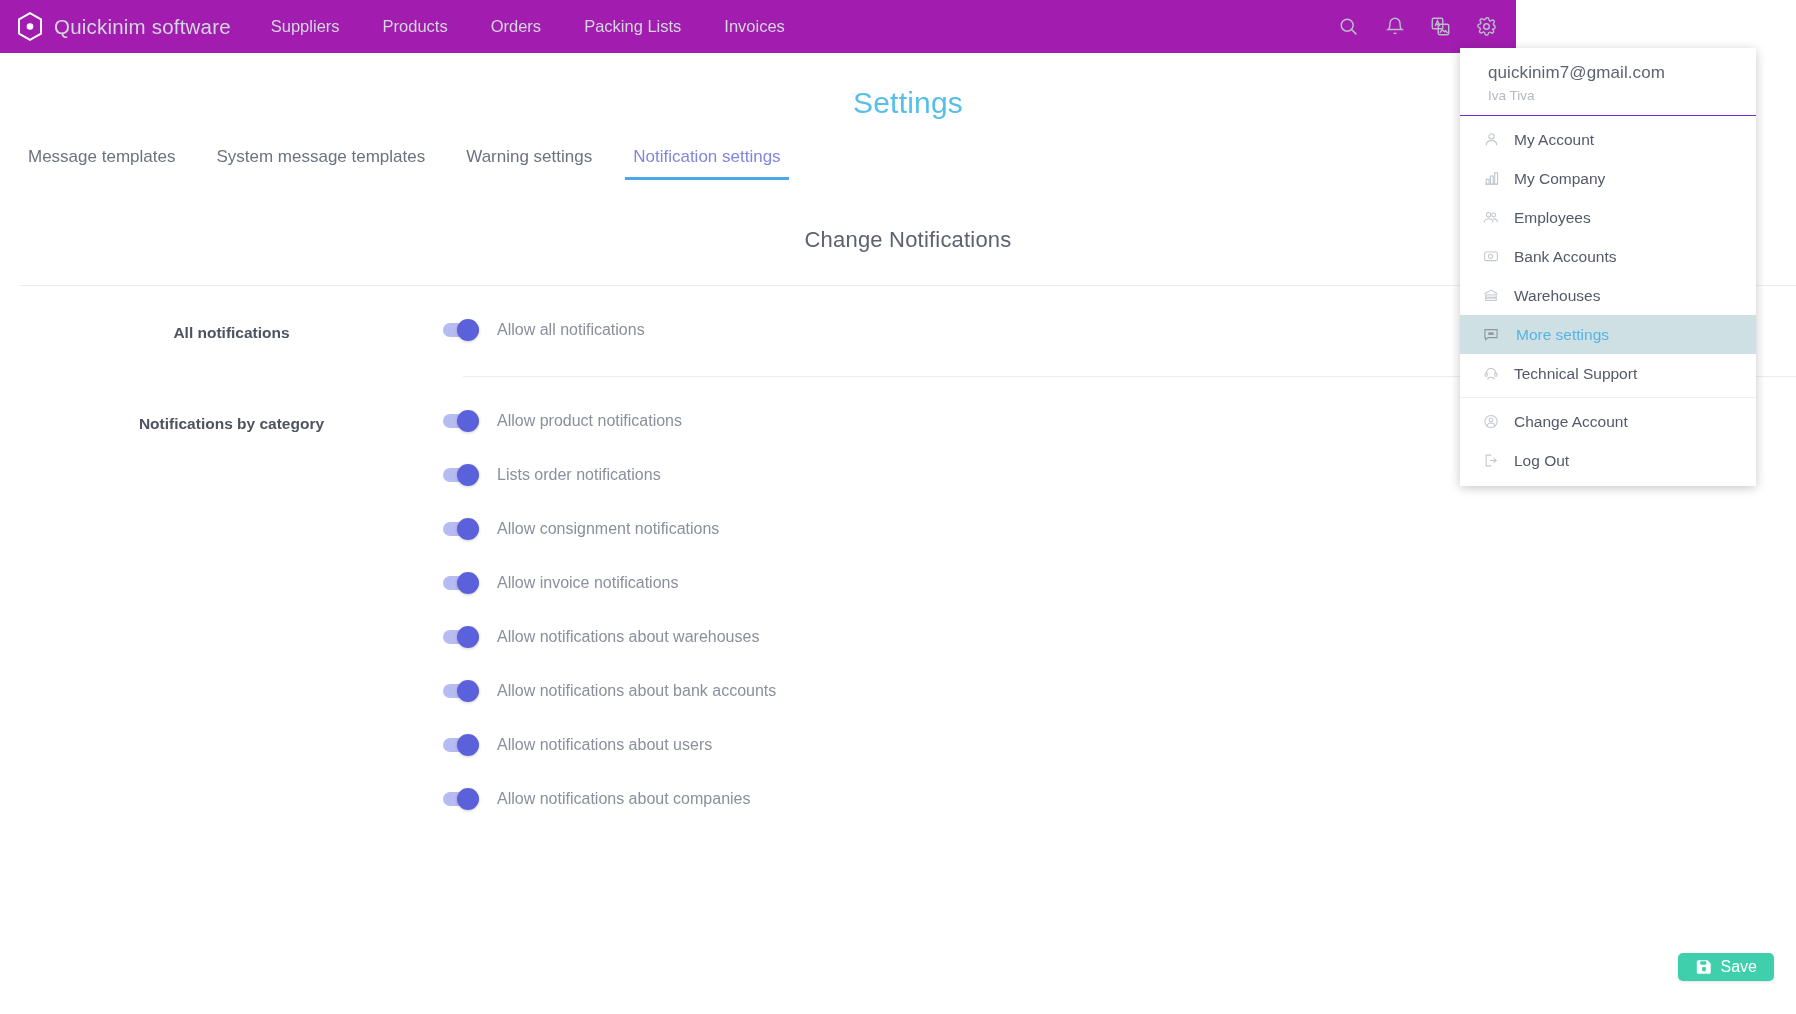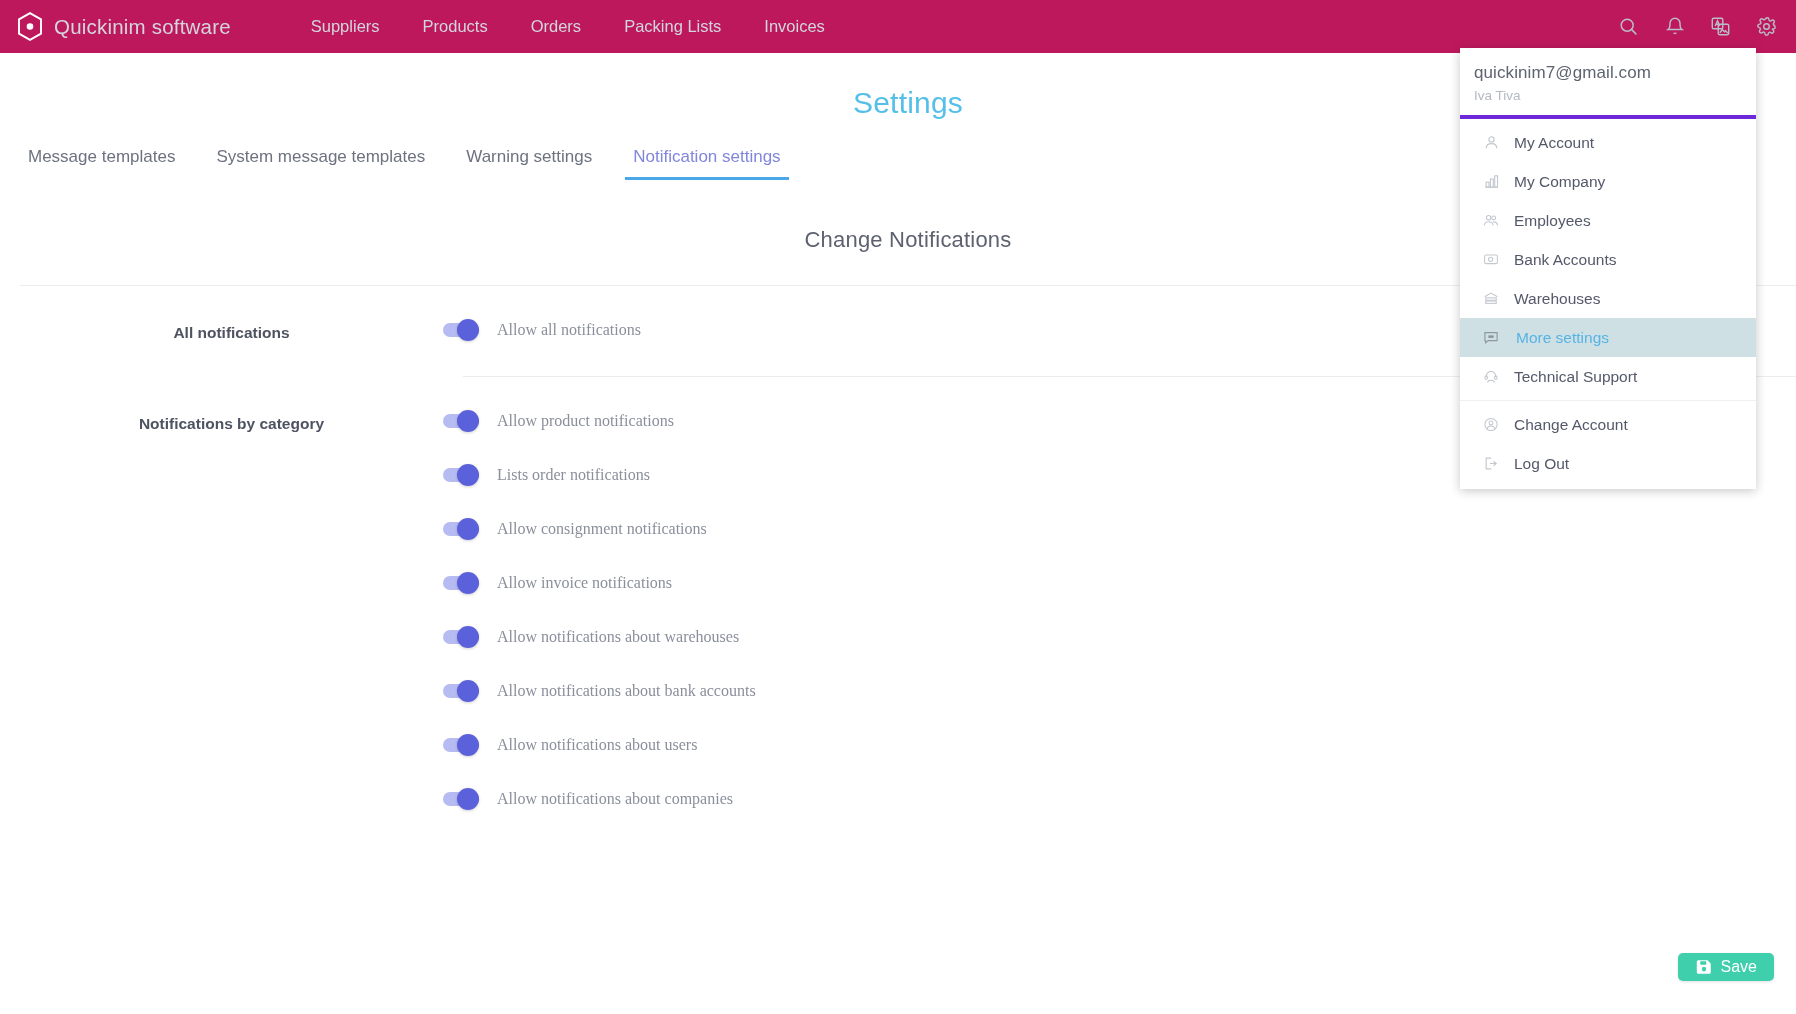--- a/index.html
+++ b/index.html
@@ -11,23 +11,23 @@
     overflow: hidden;
     background: #ffffff;
     font-family: "Liberation Sans", "DejaVu Sans", sans-serif;
     -webkit-font-smoothing: antialiased;
   }
 
   
   .topbar {
     position: absolute;
     top: 0; left: 0;
-    width: 1796px;
+    width: 1516px;
     height: 53px;
-    background: #be185d;
+    background: #a21caf;
     display: flex;
     align-items: center;
     z-index: 5;
   }
 
   .brand {
     display: flex;
     align-items: center;
     margin-left: 17px;
     gap: 11px;
@@ -38,21 +38,21 @@
     color: #d3d6de;
     font-size: 20.5px;
     font-weight: 400;
     letter-spacing: .2px;
     white-space: nowrap;
   }
 
   .mainnav {
     display: flex;
     align-items: center;
-    margin-left: 80px;
+    margin-left: 40px;
     gap: 43px;
   }
   .mainnav a {
     color: #d3d6de;
     font-size: 16.5px;
     text-decoration: none;
     white-space: nowrap;
     cursor: pointer;
   }
 
@@ -78,22 +78,22 @@
     position: absolute;
     top: 48px;
     left: 1460px;
     width: 296px;
     background: #ffffff;
     box-shadow: 0 2px 10px rgba(0,0,0,.22);
     z-index: 30;
     padding-bottom: 6px;
   }
   .dd-head {
-    padding: 15px 0 12px 14px;
-    border-bottom: 4px solid #6d28d9;
+    padding: 15px 0 12px 28px;
+    border-bottom: 1px solid #6d28d9;
   }
   .dd-email {
     font-size: 17px;
     color: #5d6470;
     letter-spacing: .1px;
     white-space: nowrap;
   }
   .dd-name {
     font-size: 13.5px;
     color: #b4b8c1;
@@ -182,21 +182,21 @@
     margin-top: 35px;
   }
   .row-label {
     width: 443px;
     padding-left: 20px;
     font-size: 15.5px;
     font-weight: 700;
     color: #4d5360;
     padding-top: 3px;
   }
-  .row-toggles { flex: 1; font-family: Liberation Serif, serif; }
+  .row-toggles { flex: 1; }
 
   .hr-indent {
     height: 1px;
     background: #ebecee;
     margin: 34px 0 0 463px;
     width: 1333px;
   }
 
   .toggle-line {
     display: flex;

